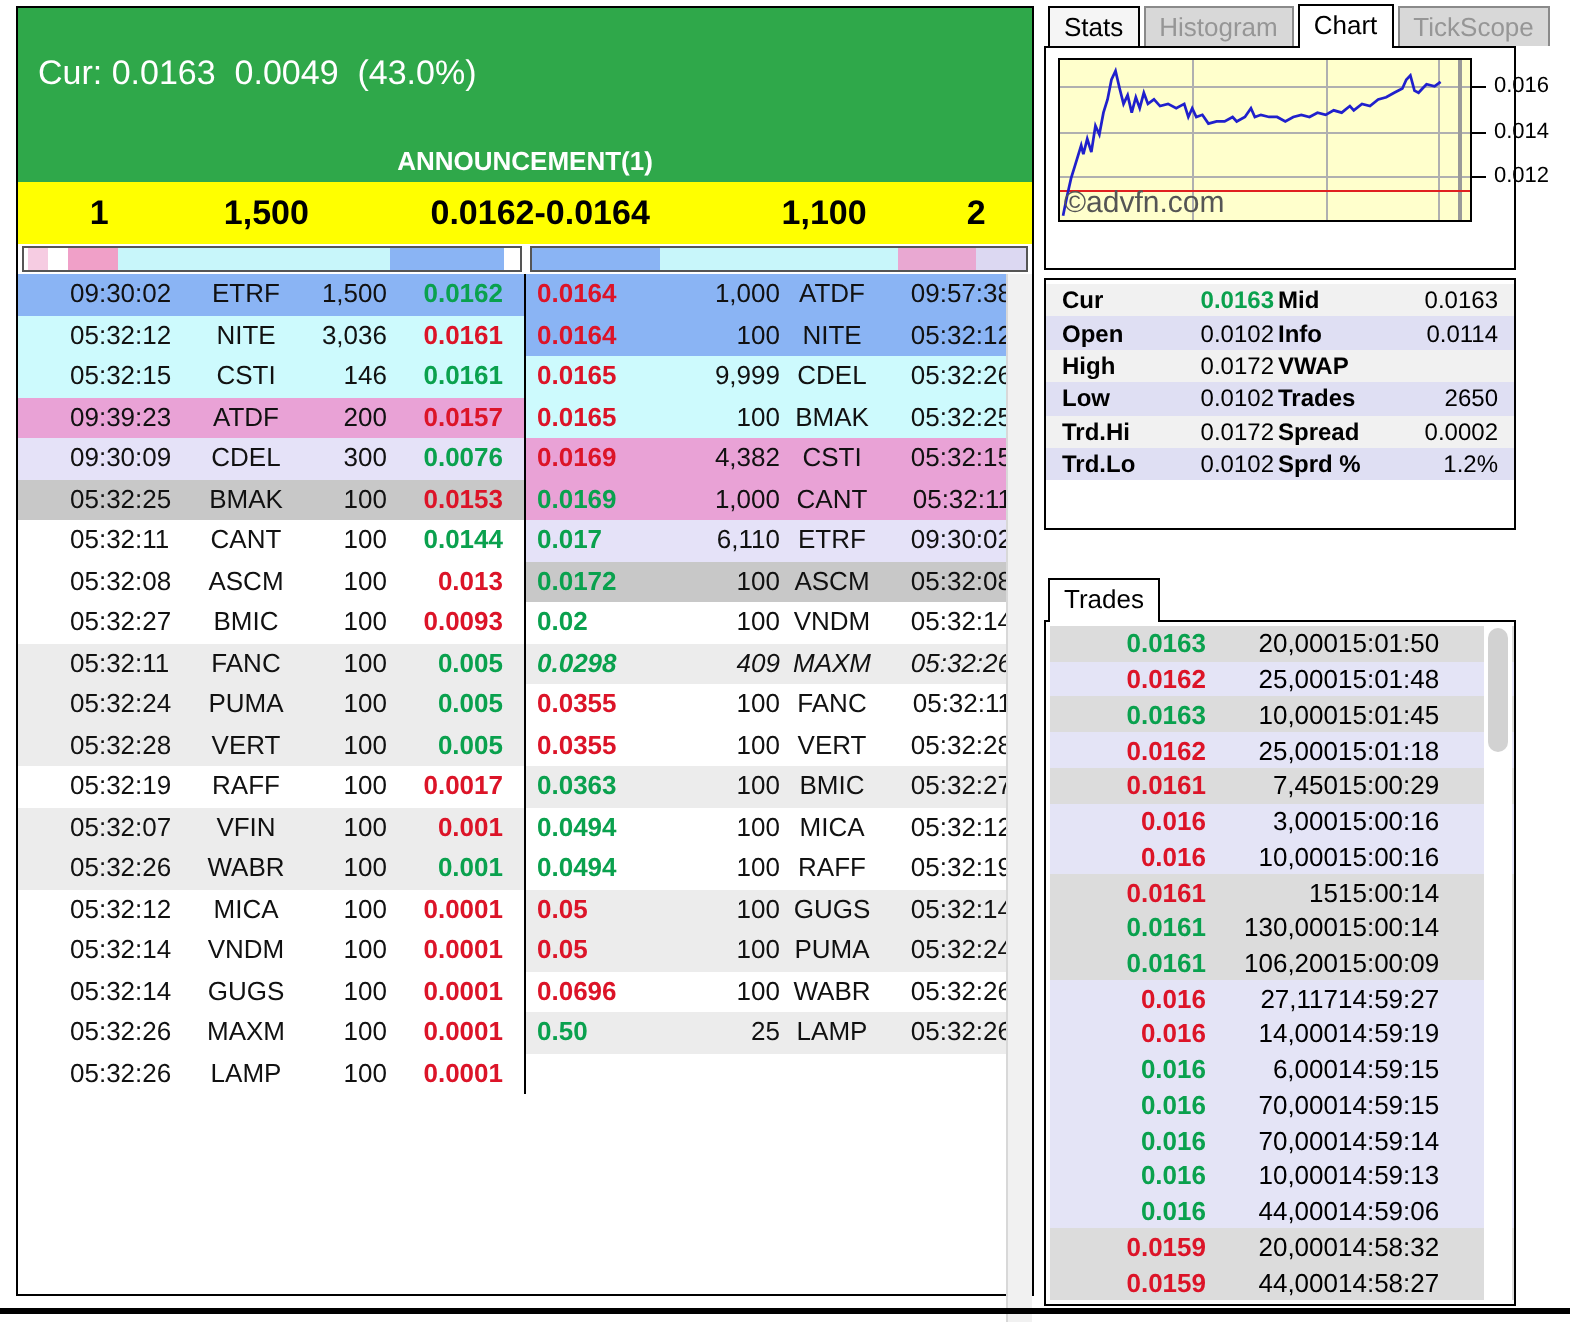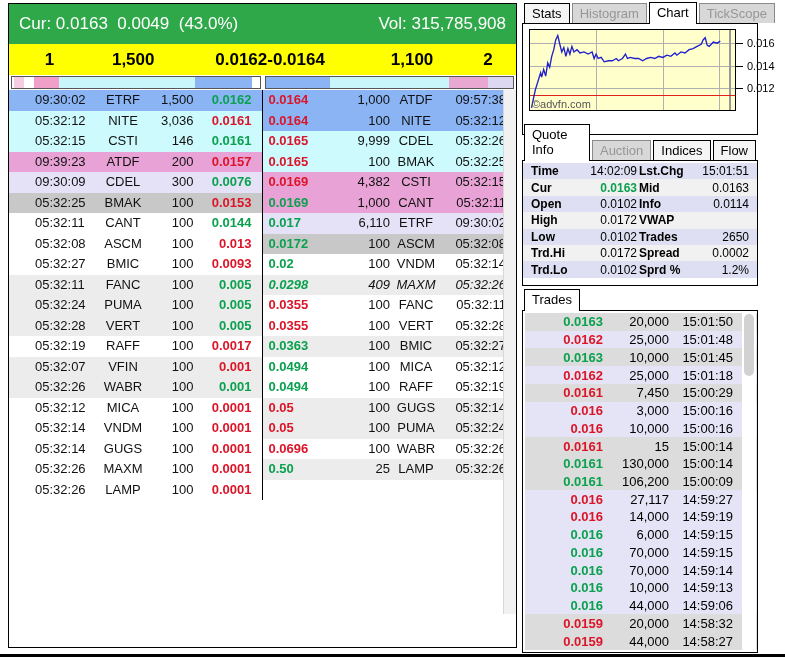--- a/index.html
+++ b/index.html
@@ -1,19 +1,19 @@
 <!DOCTYPE html>
 <html><head>
 <meta charset="utf-8">
 <style>
   html,body{margin:0;padding:0;background:#fff;}
   body{width:785px;height:664px;position:relative;font-family:"Liberation Sans",sans-serif;overflow:hidden;}
   
   .l2{position:absolute;left:8px;top:3px;width:509px;height:645px;border:1px solid #000;box-sizing:border-box;background:#fff;}
-  .hdr{height:32px;background:#2fa84a;color:#fff;display:flex;justify-content:space-between;align-items:center;padding:4px 10px;font-size:17px;white-space:pre;}
+  .hdr{height:32px;background:#2fa84a;color:#fff;display:flex;justify-content:space-between;align-items:center;padding:17px 10px;font-size:17px;white-space:pre;}
   .ann{height:21px;background:#2fa84a;color:#fff;font-weight:bold;font-size:13px;display:flex;align-items:center;justify-content:center;}
   .sumbar{height:31px;background:#ffff00;display:flex;align-items:center;font-size:17px;font-weight:bold;color:#000;}
   .sumbar span{text-align:center;}
   .sb1{width:16%;} .sb2{width:17%;} .sb3{width:37%;} .sb4{width:19%;} .sb5{width:11%;}
   .strip{height:15px;display:flex;gap:4px;padding:1px 2px;box-sizing:border-box;}
   .sbox{flex:1;border:1px solid #555;display:flex;overflow:hidden;background:#fff;}
   .sbox i{display:block;height:100%;}
   .book{position:relative;display:flex;}
   .btable{width:50%;box-sizing:border-box;}
   .btable.bid{border-right:1px solid #000;}
@@ -32,46 +32,48 @@
   .tab{font-size:13px;padding:2px 7px 2px 7px;border:1px solid #000;border-bottom:none;background:#f5f5f5;margin-right:2px;color:#000;}
   .tab.selected{background:#fff;padding-bottom:4px;margin-bottom:-1px;}
   .tab.disabled{background:#d8d8d8;color:#969696;border-color:#8a8a8a;}
   .sectbox{border:1px solid #000;background:#fff;position:relative;box-sizing:border-box;}
   
   .plotwrap{position:relative;margin:5px 0 0 6px;width:207px;height:82px;}
   .plot{position:absolute;inset:0;background:#ffffcc;border:1px solid #000;overflow:hidden;}
   .gl{position:absolute;background:#b0b0b0;}
   .refline{position:absolute;left:0;right:0;height:1px;background:#e02020;}
   .vnow{position:absolute;top:0;bottom:0;width:2px;background:#999;}
-  .wm{position:absolute;left:2px;bottom:0px;font-size:11px;color:#555;}
+  .wm{position:absolute;left:2px;bottom:0px;font-size:15px;color:#555;}
   .ylab{position:absolute;left:218px;font-size:11px;color:#000;transform:translateY(-50%);}
   .ytick{position:absolute;left:207px;width:7px;height:1px;background:#000;}
   .xlabs{position:relative;height:16px;margin-left:6px;width:207px;font-size:12px;}
   .xlab{position:absolute;top:1px;transform:translateX(-50%);}
   svg{position:absolute;inset:0;}
   
   .qrow{height:16.4px;display:grid;grid-template-columns:52px 56px 62px 1fr;align-items:center;font-size:12px;padding:0 6px 0 8px;}
   .qrow .ql{font-weight:bold;} .qrow .qv{text-align:right;padding-right:2px;}
   .qlav{background:#dfdff3;} .qwhite{background:#f1f1f1;}
   .qgreen{color:#0aa14e;font-weight:bold;}
   
   .trow{height:17.74px;display:grid;grid-template-columns:72px 66px 1fr;align-items:center;font-size:13px;padding:0 24px 0 6px;}
-  .trow .tp{font-weight:bold;text-align:right;} .trow .ts{text-align:right;} .trow .tt{text-align:right;}
+  .trow .tp{font-weight:bold;text-align:right;} .trow .ts{text-align:right;} .trow .tt{}
   .tg{background:#dcdcdc;} .tl{background:#e4e4f6;}
   .tscroll{position:absolute;top:1px;right:1px;bottom:1px;width:14px;background:#fff;}
   .tthumb{position:absolute;top:2px;right:2px;width:10px;height:62px;background:#d2d2d2;border-radius:5px;}
   .bottom-edge{position:absolute;left:0;top:654px;width:785px;height:3px;background:#000;}
 </style>
 </head>
 <body>
 
 <div class="l2">
   <div class="hdr">
     <span>Cur: 0.0163  0.0049  (43.0%)</span>
-    <span>Vol: 315,785,908</span>
+  </div>
+  <div class="ann">
+    <span>ANNOUNCEMENT(1)</span>
   </div>
   <div class="sumbar">
     <span class="sb1">1</span>
     <span class="sb2">1,500</span>
     <span class="sb3">0.0162-0.0164</span>
     <span class="sb4">1,100</span>
     <span class="sb5">2</span>
   </div>
   <div class="strip">
     <div class="sbox" id="strip-left">
@@ -362,33 +364,21 @@
           <div class="ytick" style="top: 36.9452px;"></div>
           <div class="ylab" style="top: 36.9452px;">0.014</div>
           <div class="ytick" style="top: 59.411px;"></div>
           <div class="ylab" style="top: 59.411px;">0.012</div>
         </div>
     </div>
   </div>
 </div>
 
 <div class="sect" style="top:139px;height:148px;">
-  <div class="tabs" id="quote-tabs">
-      <div class="tab selected">Quote Info</div>
-      <div class="tab disabled">Auction</div>
-      <div class="tab ">Indices</div>
-      <div class="tab ">Flow</div>
-    </div>
   <div class="sectbox" style="height:126px;padding-top:2px;" id="quote-box">
-      <div class="qrow qlav">
-        <span class="ql">Time</span>
-        <span class="qv">14:02:09</span>
-        <span class="ql">Lst.Chg</span>
-        <span class="qv">15:01:51</span>
-      </div>
       <div class="qrow qwhite">
         <span class="ql">Cur</span>
         <span class="qv qgreen">0.0163</span>
         <span class="ql">Mid</span>
         <span class="qv">0.0163</span>
       </div>
       <div class="qrow qlav">
         <span class="ql">Open</span>
         <span class="qv">0.0102</span>
         <span class="ql">Info</span>

